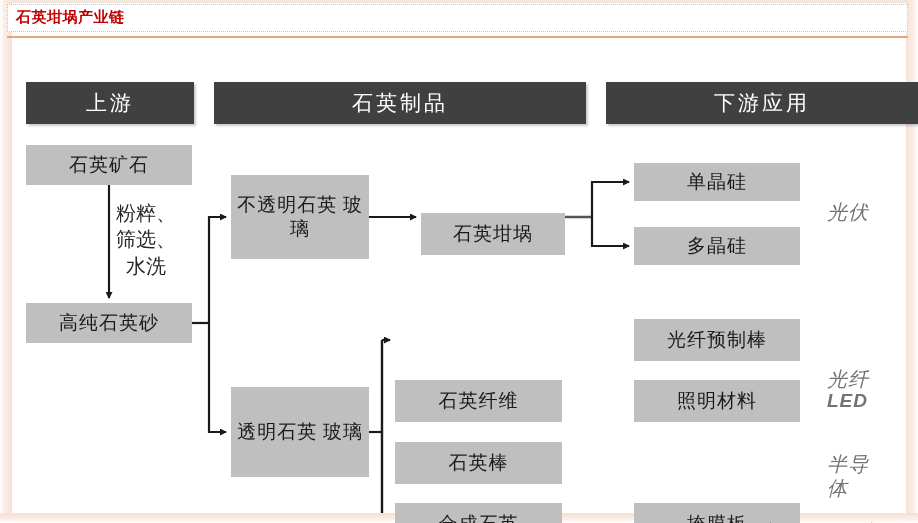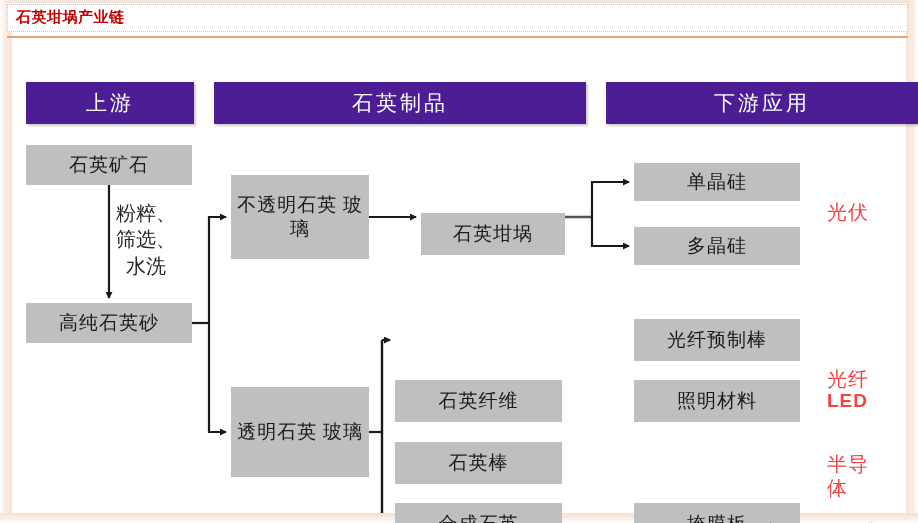--- a/index.html
+++ b/index.html
@@ -41,21 +41,21 @@
     position:absolute;left:7px;top:36px;width:901px;height:2px;
     background:#e2a679;
   }
 
   
   .canvas{position:absolute;left:12px;top:39px;width:894px;height:474px;background:#ffffff;}
 
   
   .hdr{
     position:absolute;
-    background:#4c1d95;
+    background:#404040;
     color:#ffffff;
     display:flex;align-items:center;justify-content:center;
     font-size:21px;
     letter-spacing:3px;
     box-shadow:2px 2px 2px rgba(0,0,0,0.20);
     font-family:"Liberation Serif","DejaVu Serif",serif;
   }
   #hdr-up    {left:14px;  top:43px; width:168px; height:42px;}
   #hdr-mid   {left:202px; top:43px; width:372px; height:42px;}
   #hdr-down  {left:594px; top:43px; width:312px; height:42px;}
@@ -92,26 +92,27 @@
   #n-mono   {left:622px; top:124px; width:166px; height:38px;}
   #n-poly   {left:622px; top:188px; width:166px; height:38px;}
   #n-preform{left:622px; top:280px; width:166px; height:42px;}
   #n-light  {left:622px; top:341px; width:166px; height:42px;}
   #n-semi   {left:622px; top:403px; width:166px; height:42px;}
   #n-mask   {left:622px; top:464px; width:166px; height:42px;}
 
   
   .applabel{
     position:absolute;
-    color:#ef4444;
+    color:#737373;
     font-size:20px;
     letter-spacing:1px;
     font-family:"Liberation Serif","DejaVu Serif",serif;
     white-space:pre-line;
     line-height:1.18;
+    font-style:italic;
   }
   .applabel.bold{font-weight:bold;font-family:"Liberation Sans","DejaVu Sans",sans-serif;font-size:19px;}
   #lbl-pv   {left:815px; top:162px;}
   #lbl-of   {left:815px; top:287px;margin-top:42px;}
   #lbl-led  {left:815px; top:351px;}
   #lbl-semi {left:815px; top:414px;}
 
   
   #lbl-process{
     position:absolute;left:104px;top:161px;

